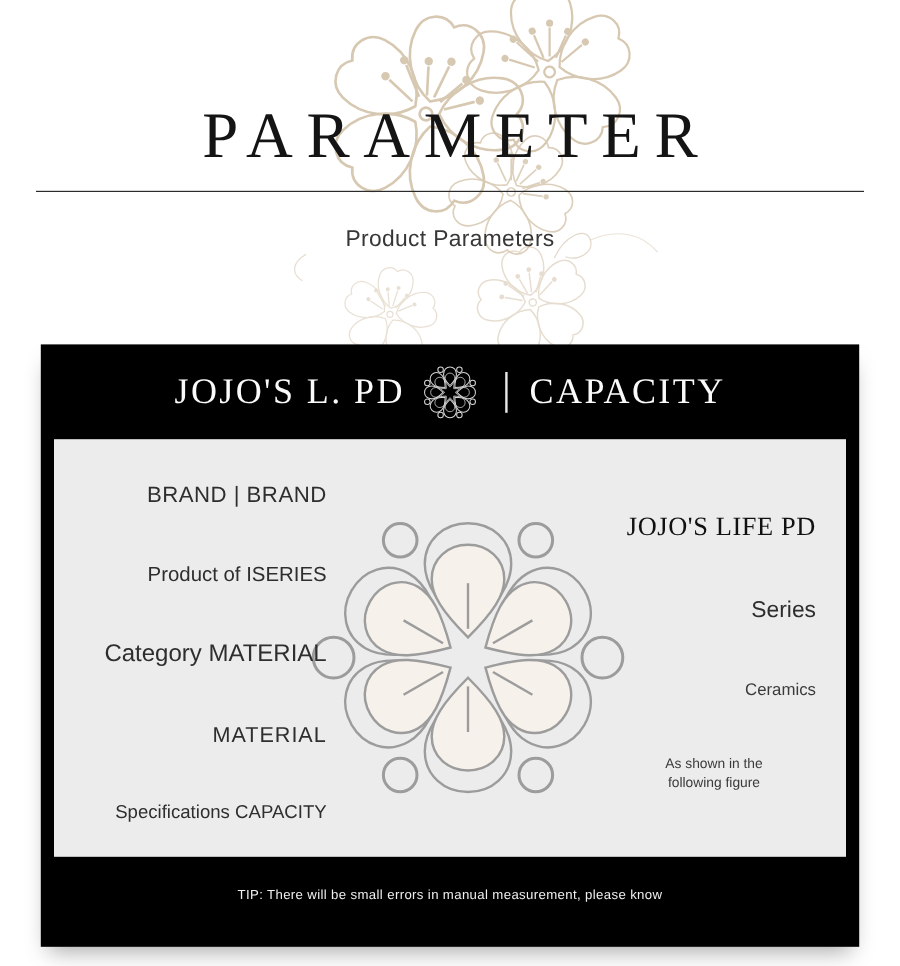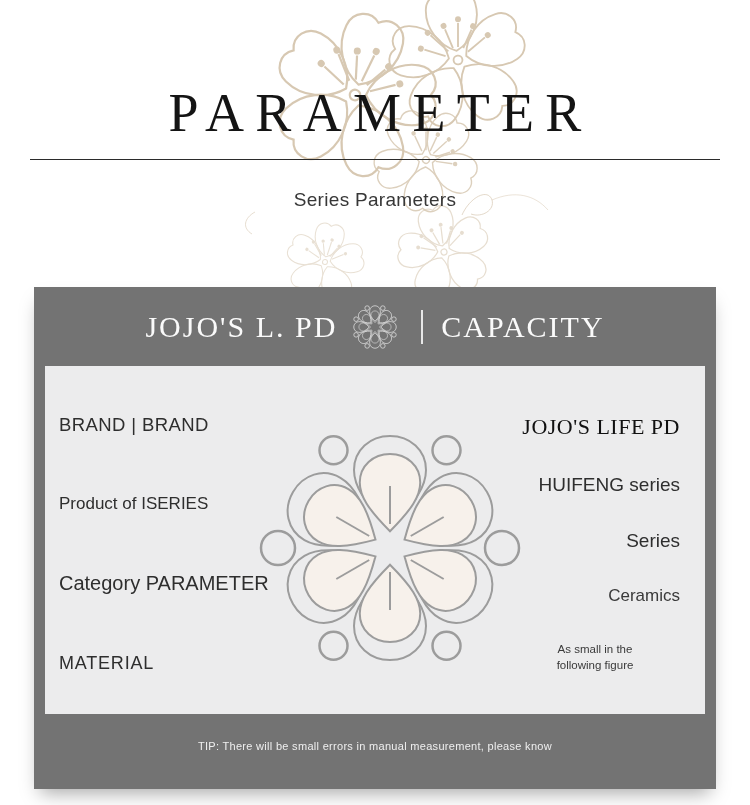--- a/index.html
+++ b/index.html
@@ -27,21 +27,21 @@
     border-top:1.5px solid #2b2b2b;margin:19px 30px 0 30px;
   }
   .hero-subtitle{
     position:relative;z-index:2;margin-top:29px;text-align:center;
     font-size:19px;color:#373737;letter-spacing:0.3px;
   }
 
   
   .card{
     position:absolute;left:34px;top:287px;width:682px;height:502px;
-    background:#737373;box-shadow:0 10px 18px -6px rgba(0,0,0,0.35);
+    background:#000000;box-shadow:0 10px 18px -6px rgba(0,0,0,0.35);
     z-index:3;
   }
   .card-header{
     height:79px;display:flex;align-items:center;justify-content:center;gap:15px;
     color:#ffffff;
   }
   .brand-text{
     font-family:"Liberation Serif", serif;font-size:30px;letter-spacing:2px;
     color:#fafafa;white-space:nowrap;
   }
@@ -57,31 +57,31 @@
   .flower-svg .po{fill:none;stroke:#9c9c9c;stroke-width:2;}
   .flower-svg .pi{fill:#f7f1eb;stroke:#9c9c9c;stroke-width:2.4;}
   .flower-svg .pv{stroke:#9c9c9c;stroke-width:2;}
   .flower-svg .pc{fill:none;stroke:#9c9c9c;stroke-width:2.5;}
 
   .col{
     position:absolute;top:0;height:100%;z-index:1;
     display:flex;flex-direction:column;justify-content:space-evenly;
     padding:14px 0 6px 0;box-sizing:border-box;
   }
-  .col-left{left:14px;align-items:flex-start;color:#2e2e2e;gap:24px;}
+  .col-left{left:42px;align-items:flex-end;color:#2e2e2e;gap:24px;}
   .col-right{right:25px;align-items:flex-end;text-align:right;color:#2e2e2e;}
   .l1{font-size:18.5px;letter-spacing:0.4px;}
   .l2{font-size:17px;}
   .l3{font-size:20px;}
   .l4{font-size:18px;letter-spacing:0.8px;}
   .l5{font-size:15.5px;}
   .r1{font-family:"Liberation Serif", serif;font-weight:400;font-size:22px;letter-spacing:0.5px;color:#111;}
   .r2{font-size:19px;}
   .r3{font-size:19px;}
-  .r4{font-size:17px;color:#3a3a3a;}
+  .r4{font-size:14px;color:#3a3a3a;}
   .r5{font-size:11.5px;line-height:1.45;width:86px;text-align:center;margin-right:42px;color:#3a3a3a;}
 
   
   .tip-bar{
     height:64px;display:flex;align-items:center;justify-content:center;
     color:#efefef;font-size:11px;letter-spacing:0.3px;
   }
 </style>
 </head>
 <body>
@@ -131,21 +131,21 @@
       <use href="#blossom" transform="translate(196,160) rotate(40) scale(1.4)" opacity="0.85"></use>
       <use href="#blossom" transform="translate(214,252) rotate(-15) scale(1.25)" opacity="0.6"></use>
       <use href="#blossom" transform="translate(95,262) rotate(10) scale(1.05)" opacity="0.55"></use>
       <path d="M232 215 C240 197 258 188 262 200 C265 210 252 218 241 214" opacity="0.7"></path>
       <path d="M25 212 C14 218 12 228 22 234" opacity="0.6"></path>
       <path d="M262 200 C285 190 305 195 318 210" opacity="0.5"></path>
     </svg>
 
     <h1 class="hero-title">PARAMETER</h1>
     <hr class="hero-rule">
-    <div class="hero-subtitle">Series Parameters</div>
+    <div class="hero-subtitle">Product Parameters</div>
   </section>
 
   <section class="card">
 
     <header class="card-header">
       <span class="brand-text">JOJO'S L. PD</span>
       <svg class="logo-svg" width="46" height="46" viewBox="-32 -32 64 64" aria-hidden="true">
         <g transform="rotate(0)">
             <path d="M0 -8 C-5 -13 -7.5 -17 -7.5 -21 C-7.5 -26.5 -4 -29.5 0 -29.5 C4 -29.5 7.5 -26.5 7.5 -21 C7.5 -17 5 -13 0 -8 Z"></path>
             <path transform="scale(0.76)" d="M0 -8 C-5 -13 -7.5 -17 -7.5 -21 C-7.5 -26.5 -4 -29.5 0 -29.5 C4 -29.5 7.5 -26.5 7.5 -21 C7.5 -17 5 -13 0 -8 Z"></path>
@@ -228,30 +228,30 @@
         <circle class="pc" cx="112" cy="0" r="17"></circle>
         <circle class="pc" cx="56.5" cy="97.8" r="14"></circle>
         <circle class="pc" cx="-56.5" cy="97.8" r="14"></circle>
         <circle class="pc" cx="-112" cy="0" r="17"></circle>
         <circle class="pc" cx="-56.5" cy="-97.8" r="14"></circle>
       </svg>
 
       <div class="col col-left">
         <div class="l1">BRAND | BRAND</div>
         <div class="l2">Product of ISERIES</div>
-        <div class="l3">Category PARAMETER</div>
+        <div class="l3">Category MATERIAL</div>
         <div class="l4">MATERIAL</div>
+        <div class="l5">Specifications CAPACITY</div>
       </div>
 
       <div class="col col-right">
         <div class="r1">JOJO'S LIFE PD</div>
-        <div class="r2">HUIFENG series</div>
         <div class="r3">Series</div>
         <div class="r4">Ceramics</div>
-        <div class="r5">As small in the following figure</div>
+        <div class="r5">As shown in the following figure</div>
       </div>
 
     </div>
 
     <footer class="tip-bar">
       <span>TIP: There will be small errors in manual measurement, please know</span>
     </footer>
 
   </section>
 </div>

